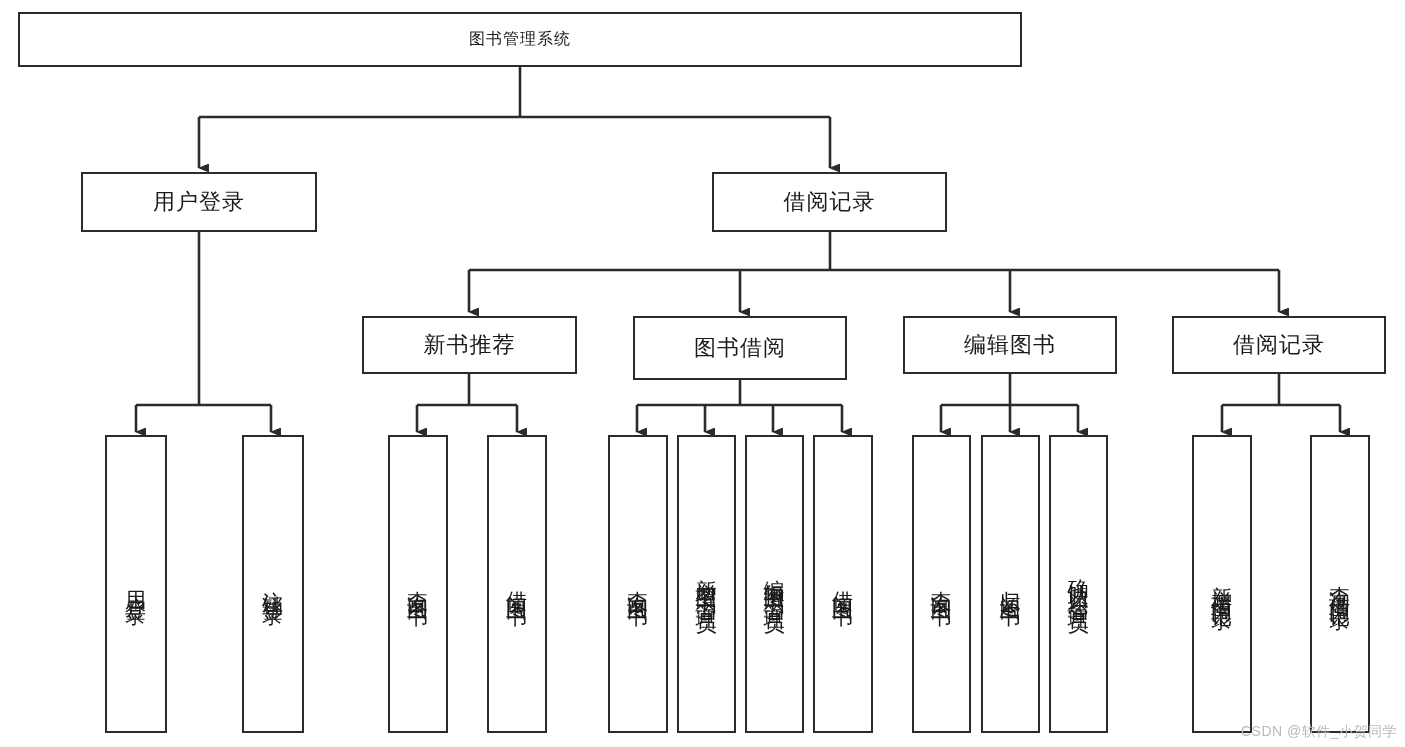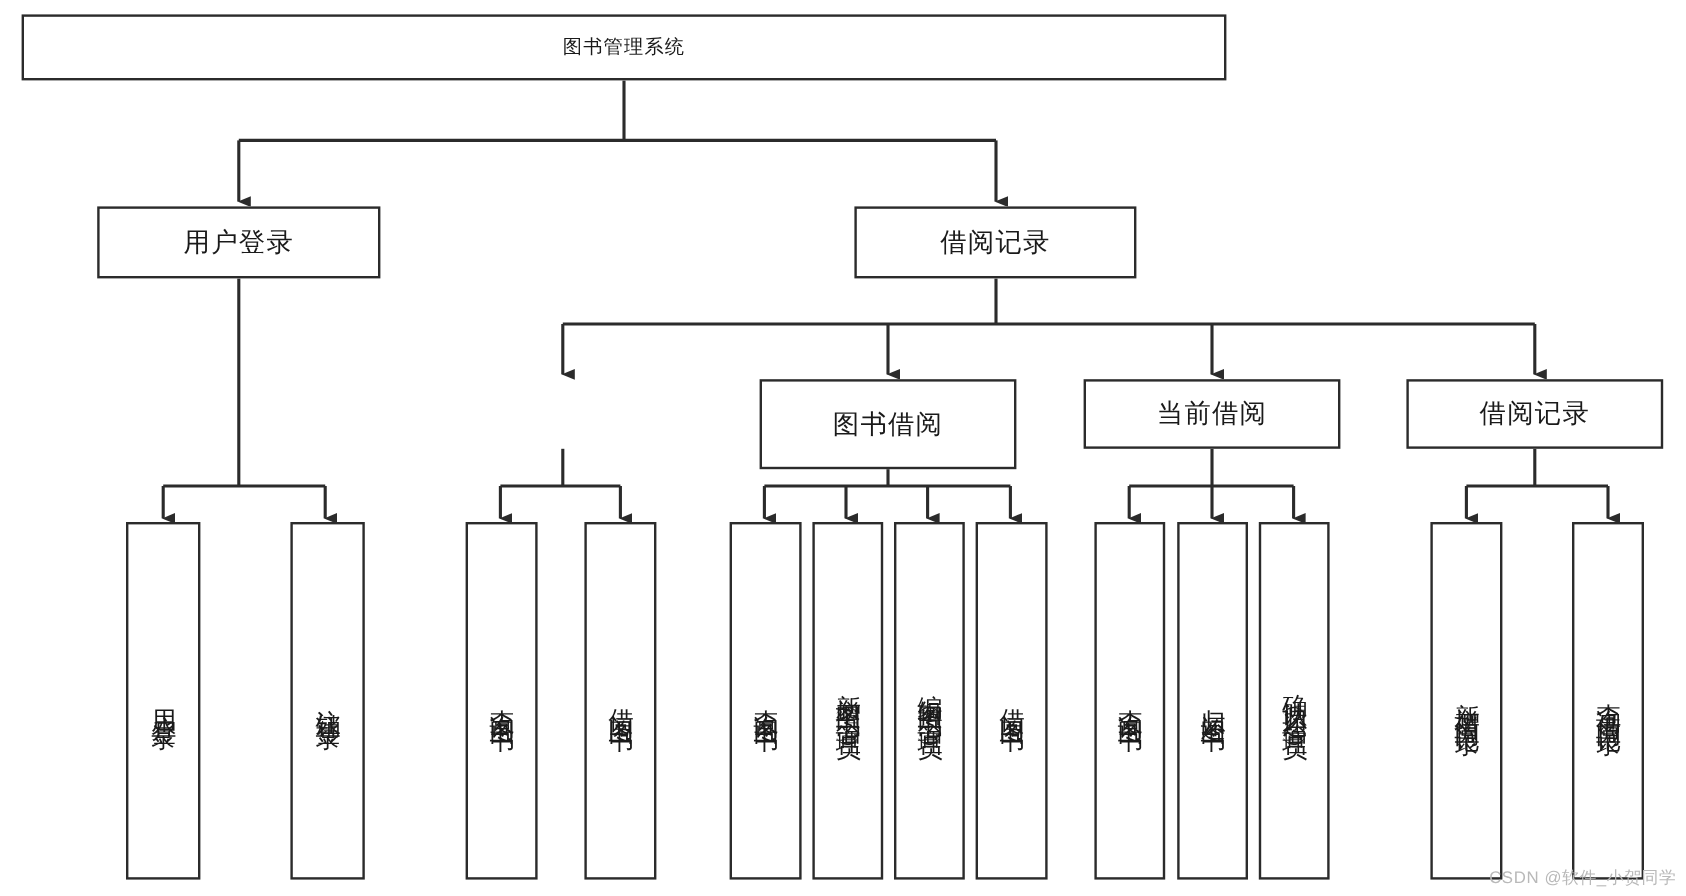--- a/index.html
+++ b/index.html
@@ -127,27 +127,30 @@
   </div>
 
   <div class="node horizontal" style="left:81px; top:172px; width:236px; height:60px;">
     <span>用户登录</span>
   </div>
 
   <div class="node horizontal" style="left:712px; top:172px; width:235px; height:60px;">
     <span>借阅记录</span>
   </div>
 
-
-  <div class="node horizontal" style="left:633px; top:316px; width:214px; height:75px;">
+  <div class="node horizontal" style="left:362px; top:316px; width:215px; height:58px;">
+    <span>新书推荐</span>
+  </div>
+
+  <div class="node horizontal" style="left:633px; top:316px; width:214px; height:64px;">
     <span>图书借阅</span>
   </div>
 
   <div class="node horizontal" style="left:903px; top:316px; width:214px; height:58px;">
-    <span>当前借阅</span>
+    <span>编辑图书</span>
   </div>
 
   <div class="node horizontal" style="left:1172px; top:316px; width:214px; height:58px;justify-content:center;">
     <span>借阅记录</span>
   </div>
 
   <div class="node leaf" style="left:105px; top:435px; width:62px; height:298px;">
     <span class="vtext">用户登录</span>
   </div>
 

